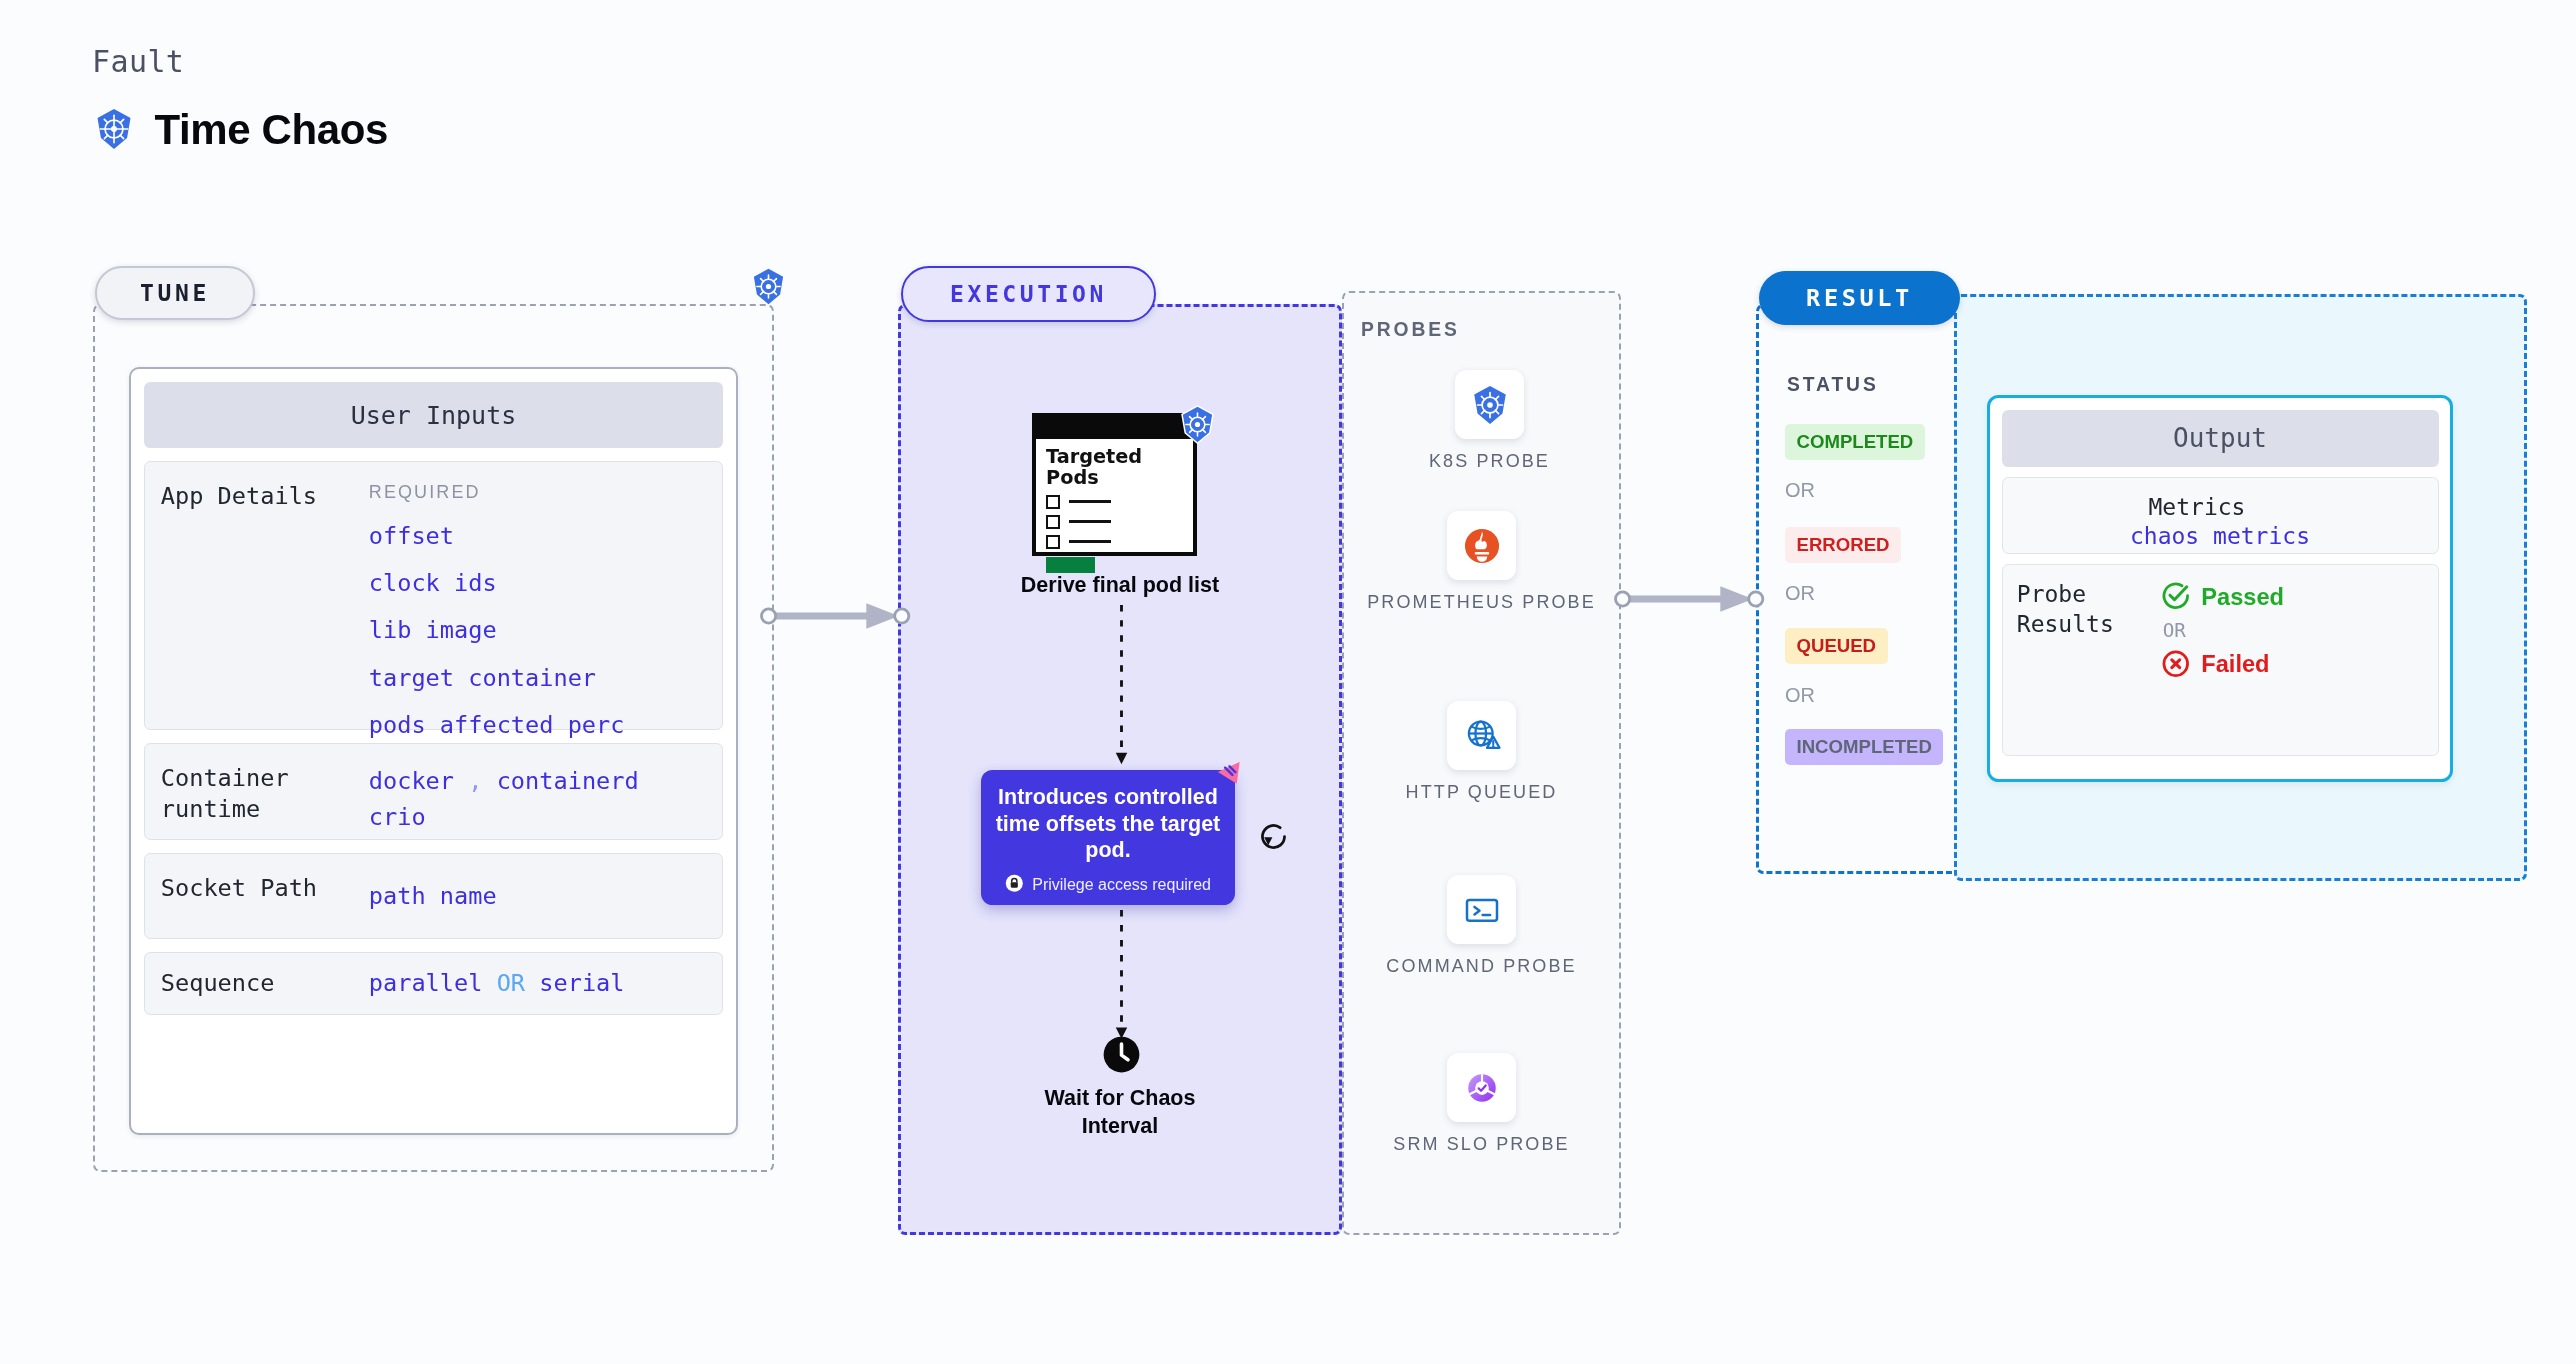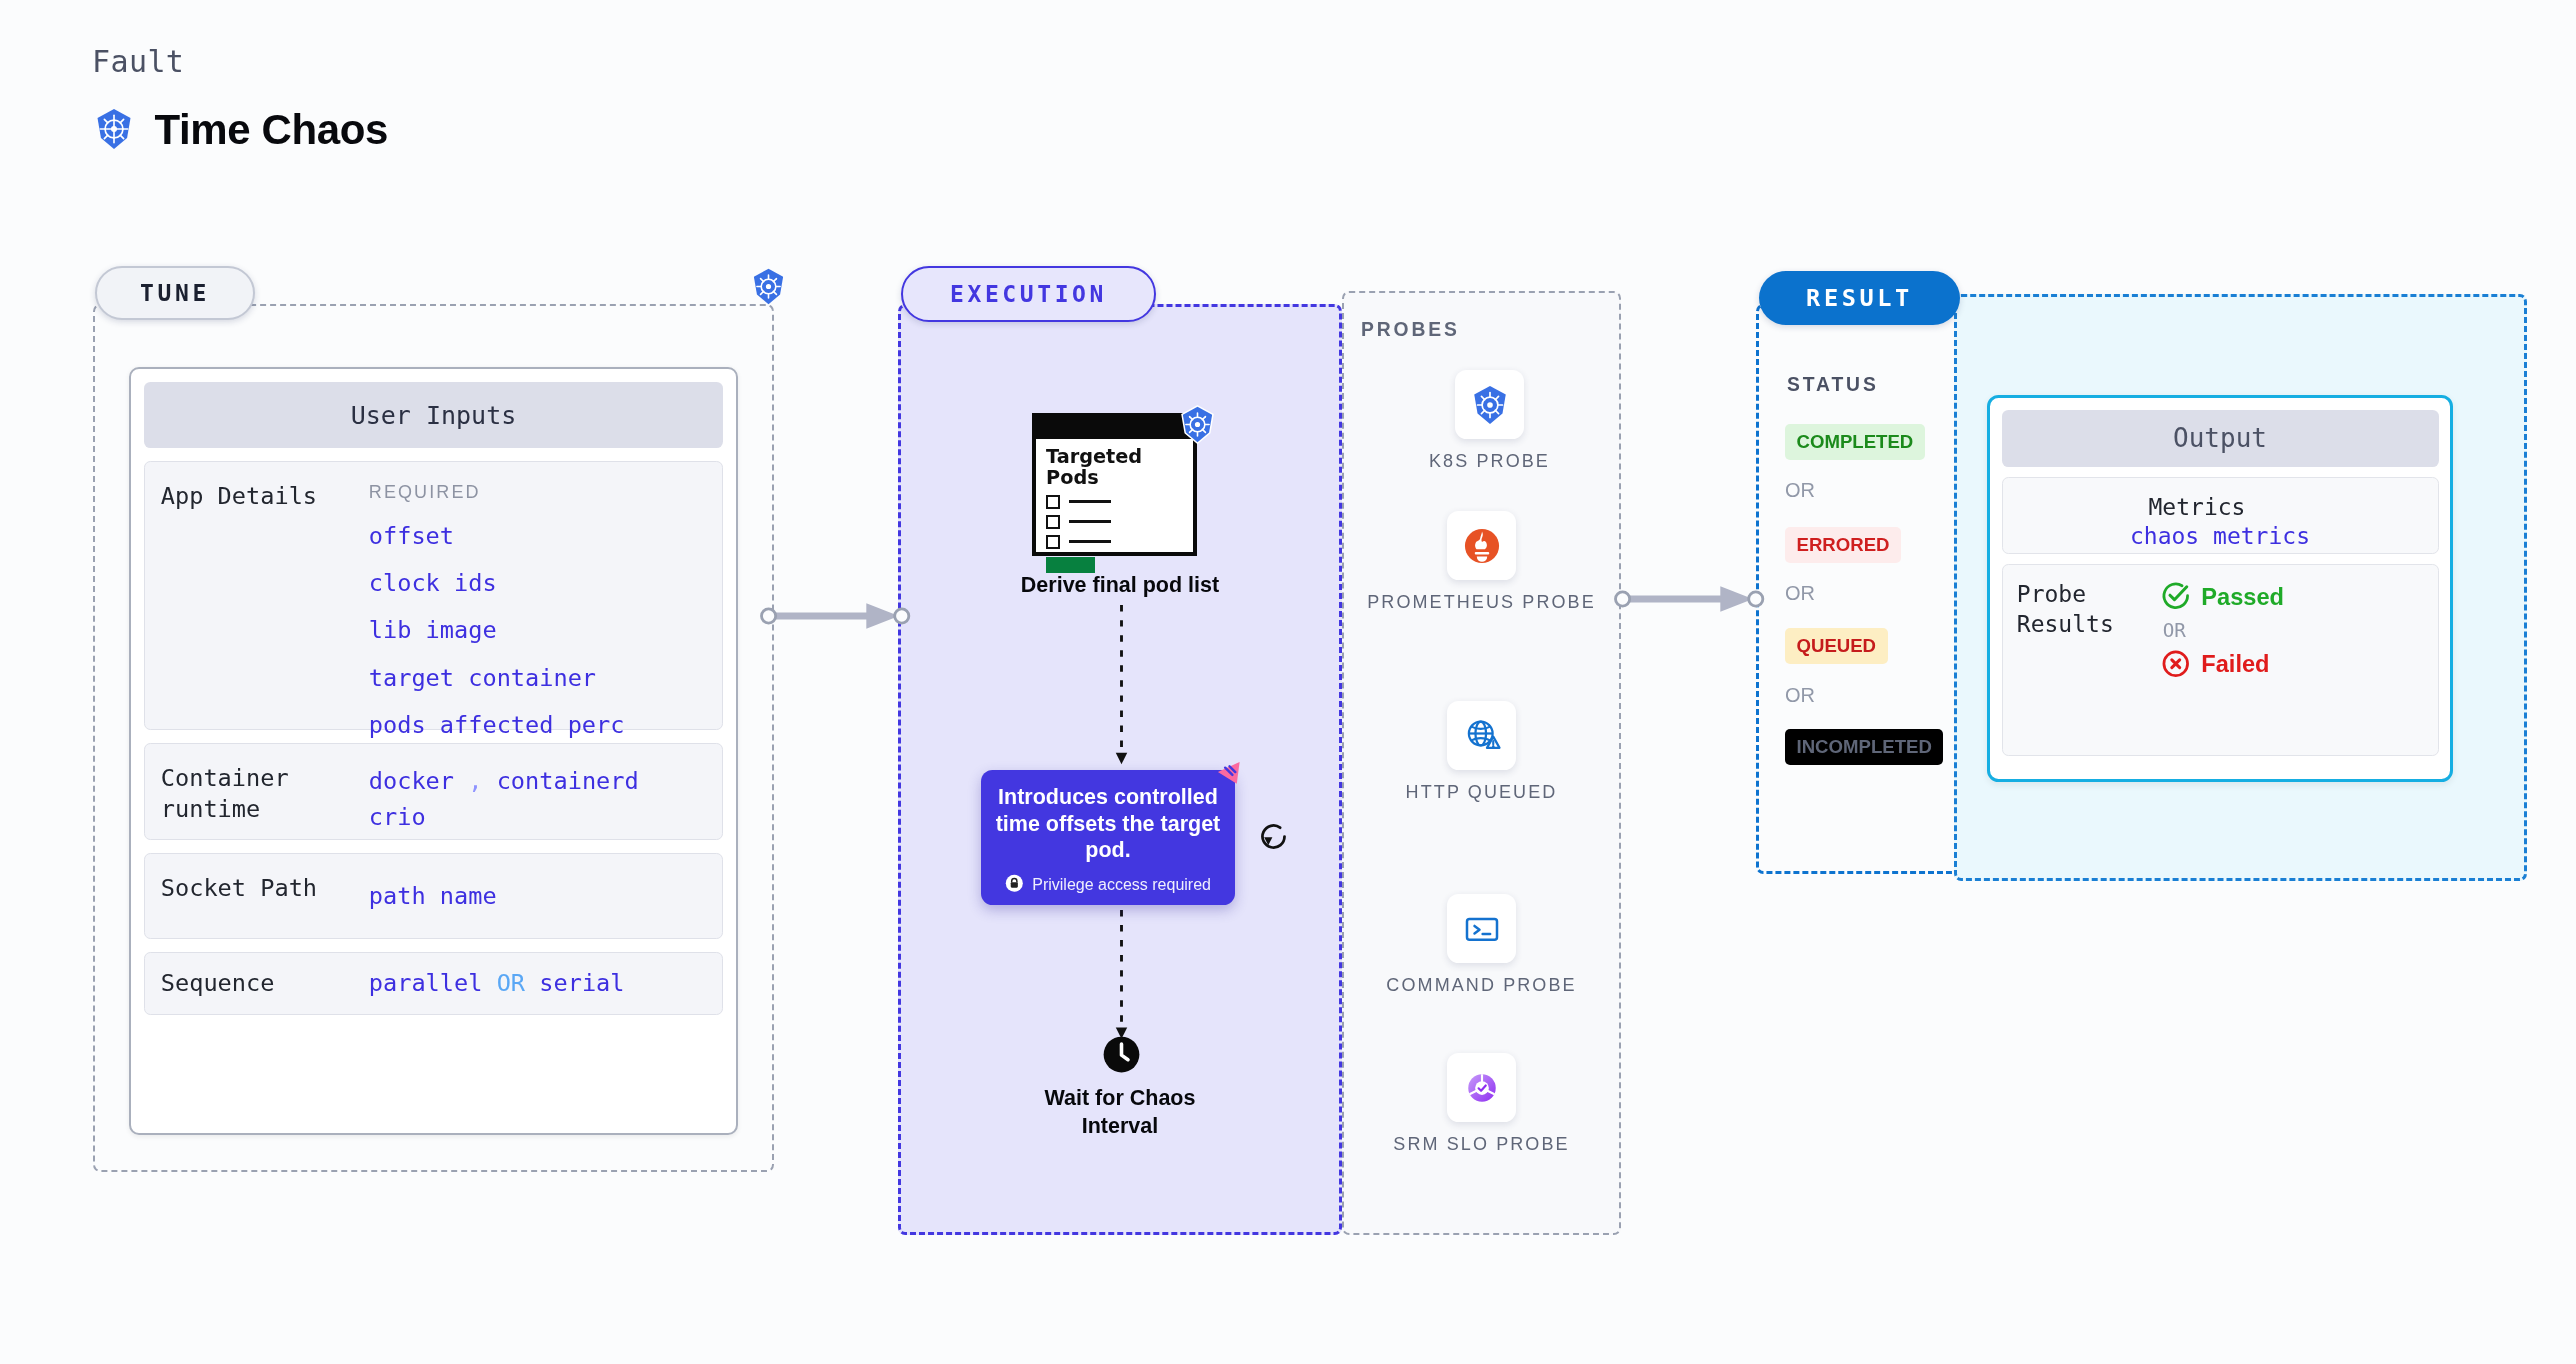--- a/index.html
+++ b/index.html
@@ -346,21 +346,21 @@
         <path d="M15 17c9 5 21 5 30 0M15 39c9-5 21-5 30 0"></path>
       </g>
       <path d="M40 51 L50 33 L60 51 Z" fill="#fff" stroke="#1472cf" stroke-width="3.6" stroke-linejoin="round"></path>
       <line x1="50" y1="40" x2="50" y2="45" stroke="#1472cf" stroke-width="3.4" stroke-linecap="round"></line>
       <circle cx="50" cy="48.4" r="1.9" fill="#1472cf"></circle>
     </svg>
   </div>
   <div class="probe-label">HTTP QUEUED</div>
 </div>
 
-<div class="probe" style="top:894px;">
+<div class="probe" style="top:875px;">
   <div class="probe-tile">
     <svg width="40" height="40" viewBox="0 0 64 64">
       <rect x="8" y="16" width="48" height="33" rx="4" fill="none" stroke="#1472cf" stroke-width="4"></rect>
       <path d="M20 27 L28 33 L20 39" fill="none" stroke="#1472cf" stroke-width="4" stroke-linecap="round" stroke-linejoin="round"></path>
       <line x1="33" y1="40" x2="45" y2="40" stroke="#1472cf" stroke-width="4" stroke-linecap="round"></line>
     </svg>
   </div>
   <div class="probe-label">COMMAND PROBE</div>
 </div>
 
@@ -392,21 +392,21 @@
 <div class="panel" id="result-panel"></div>
 <div class="pill" id="result-pill">RESULT</div>
 <div id="status-label">STATUS</div>
 
 <div class="status-badge" style="top:424px;background:#ddf5dd;color:#1b8a1b;">COMPLETED</div>
 <div class="or-text" style="top:479px;">OR</div>
 <div class="status-badge" style="top:527px;background:#fdecec;color:#cf1f1f;">ERRORED</div>
 <div class="or-text" style="top:582px;">OR</div>
 <div class="status-badge" style="top:628px;background:#fdeec3;color:#c51c1c;">QUEUED</div>
 <div class="or-text" style="top:684px;">OR</div>
-<div class="status-badge" style="top:729px;background:#000000;color:#5f6678;">INCOMPLETED</div>
+<div class="status-badge" style="top:729px;background:#c4b5fd;color:#5f6678;">INCOMPLETED</div>
 
 <div class="panel" id="output-panel"></div>
 <div id="output-card">
   <div class="section-head" style="margin:11.5px 11.5px 0 11.5px;height:57px;font-size:26px;color:#4b5164;">Output</div>
 
   <div class="out-row" style="height:77px;align-items:center;flex-direction:column;">
     <div class="rlabel">Metrics</div>
     <div style="font-family:'DejaVu Sans Mono',monospace;font-size:23px;color:#3d2fe0;">chaos metrics</div>
   </div>
 

